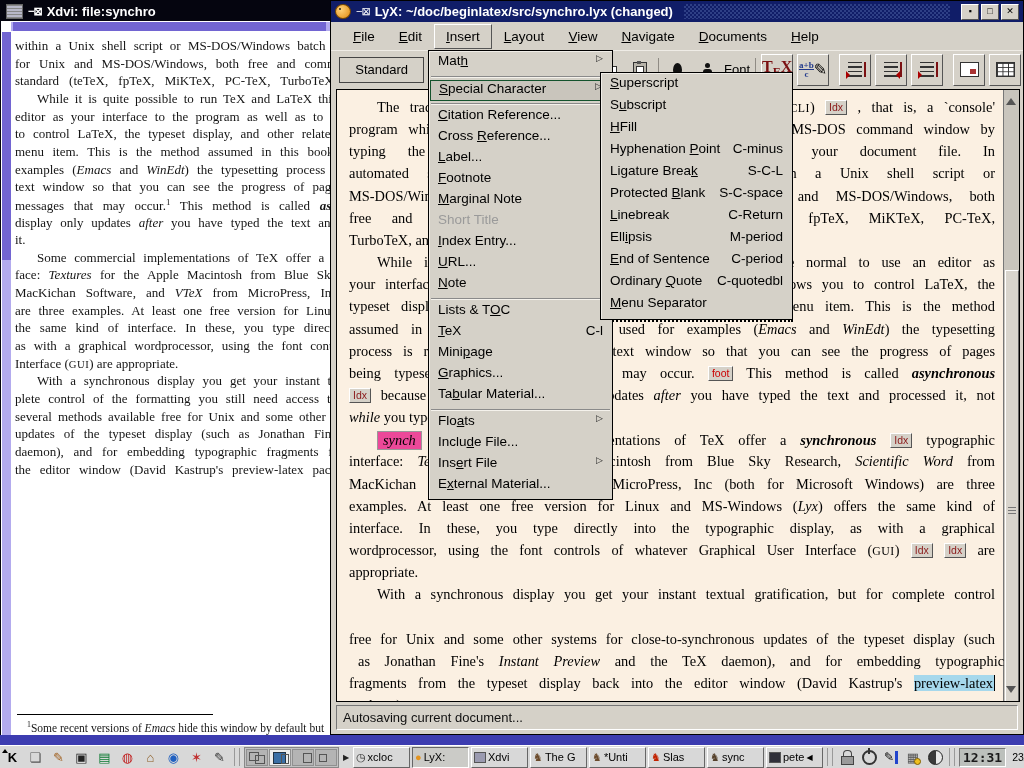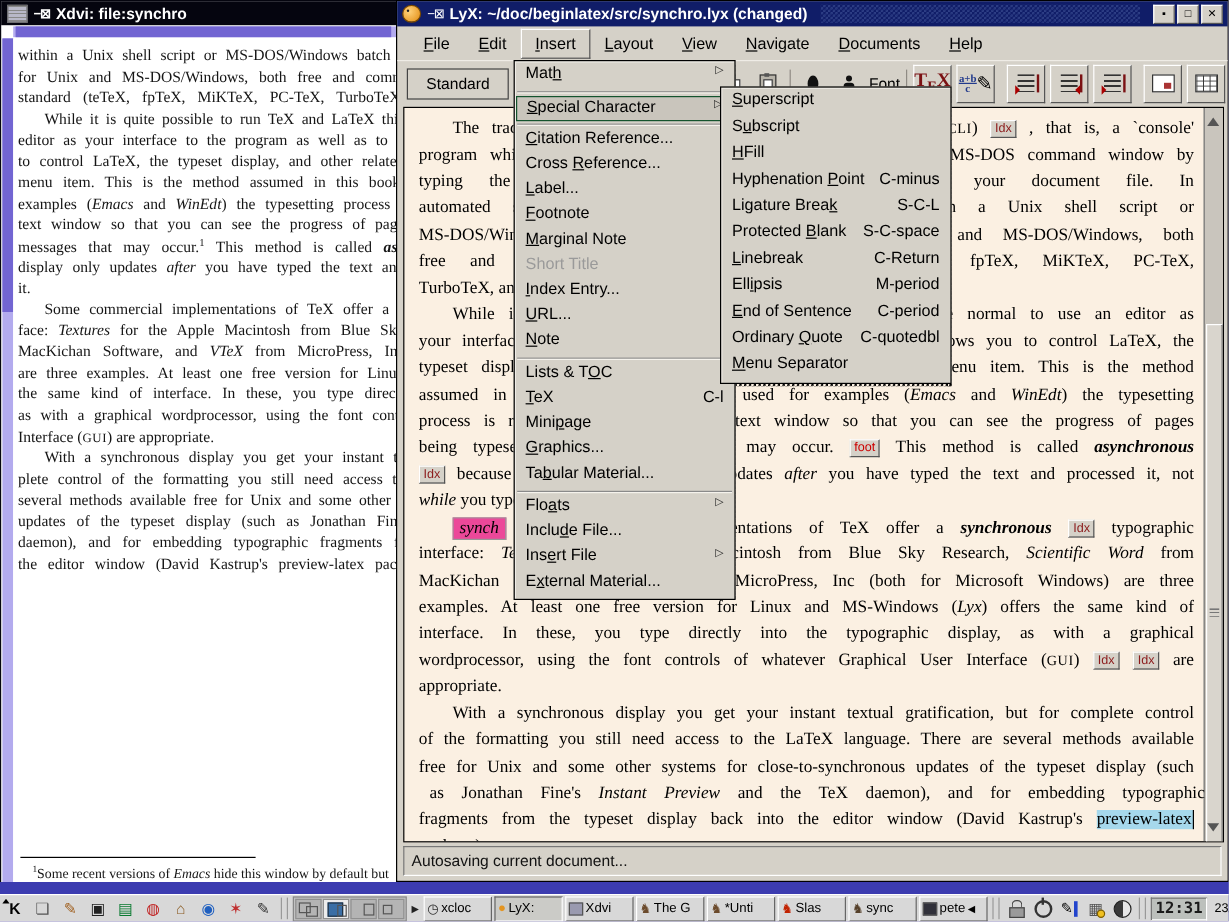--- a/index.html
+++ b/index.html
@@ -320,21 +320,20 @@
         <div class="doc-line jl" style="left: 12px; top: 296.95px; width: 646px;"><span class="inset idx">Idx</span><span> because the typeset display only updates </span><span class="it">after</span><span> you have typed the text and processed it, not</span></div>
         <div class="doc-line" style="left: 12px; top: 319.1px; width: 646px;"><span class="it">while</span><span> you type.</span></div>
         <div class="doc-line jl" style="left: 40px; top: 341.25px; width: 618px;"><span class="gbox">synch</span><span> Some commercial implementations of TeX offer a </span><span class="bi">synchronous</span><span> </span><span class="inset idx">Idx</span><span> typographic</span></div>
         <div class="doc-line jl" style="left: 12px; top: 363.4px; width: 646px;"><span>interface: </span><span class="it">Textures</span><span> for the Apple Macintosh from Blue Sky Research, </span><span class="it">Scientific Word</span><span> from</span></div>
         <div class="doc-line jl" style="left: 12px; top: 385.55px; width: 646px;"><span>MacKichan Software, and </span><span class="it">VTeX</span><span> from MicroPress, Inc (both for Microsoft Windows) are three</span></div>
         <div class="doc-line jl" style="left: 12px; top: 407.7px; width: 646px;"><span>examples. At least one free version for Linux and MS-Windows (</span><span class="it">Lyx</span><span>) offers the same kind of</span></div>
         <div class="doc-line jl" style="left: 12px; top: 429.85px; width: 646px;"><span>interface. In these, you type directly into the typographic display, as with a graphical</span></div>
         <div class="doc-line jl" style="left: 12px; top: 452px; width: 646px;"><span>wordprocessor, using the font controls of whatever Graphical User Interface (</span><span class="scaps">GUI</span><span>) </span><span class="inset idx">Idx</span><span> </span><span class="inset idx">Idx</span><span> are</span></div>
         <div class="doc-line" style="left: 12px; top: 474.15px; width: 646px;"><span>appropriate.</span></div>
         <div class="doc-line jl" style="left: 40px; top: 496.3px; width: 618px;"><span>With a synchronous display you get your instant textual gratification, but for complete control</span></div>
-        <div class="doc-line jl" style="left: 12px; top: 518.45px; width: 646px;"><span>of the formatting you still need access to the LaTeX language. There are several methods available</span></div>
         <div class="doc-line jl" style="left: 12px; top: 540.6px; width: 646px;"><span>free for Unix and some other systems for close-to-synchronous updates of the typeset display (such</span></div>
         <div class="doc-line jl" style="left: 21px; top: 562.75px; width: 646px;"><span>as Jonathan Fine's </span><span class="it">Instant Preview</span><span> and the TeX daemon), and for embedding typographic</span></div>
         <div class="doc-line jl" style="left: 12px; top: 584.9px; width: 646px;"><span>fragments from the typeset display back into the editor window (David Kastrup's </span><span class="sel">preview-latex</span></div>
         <div class="doc-line" style="left: 12px; top: 607.05px; width: 646px;"><span>package).</span></div>
       </div>
     <div class="lyx-status">
       <span>Autosaving current document...</span>
     </div>
   </div>
 

